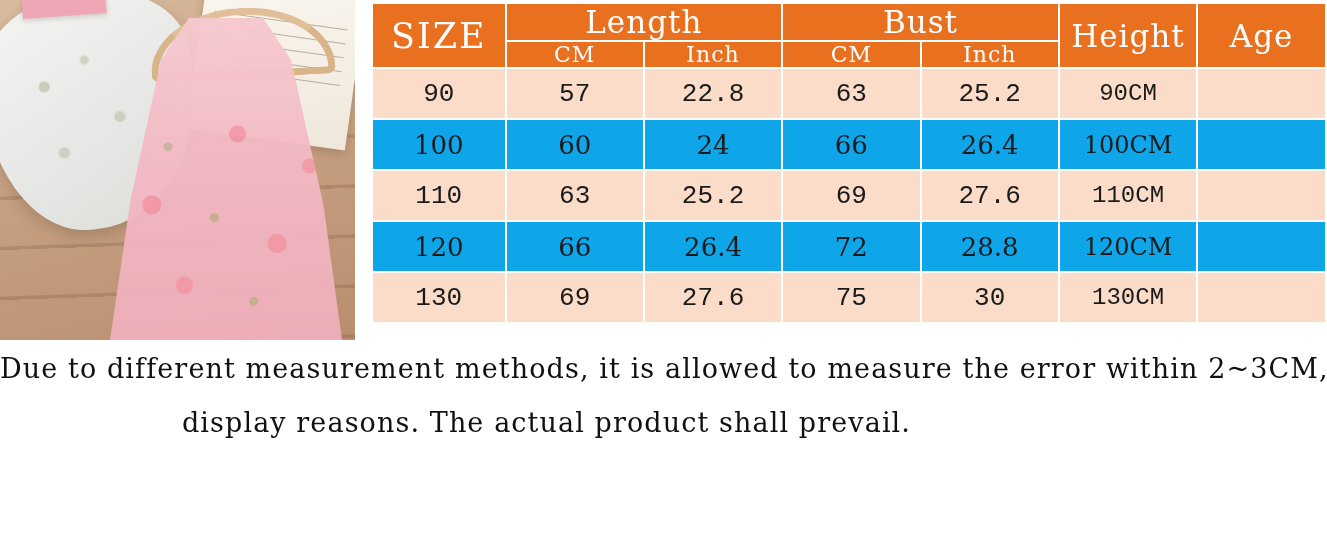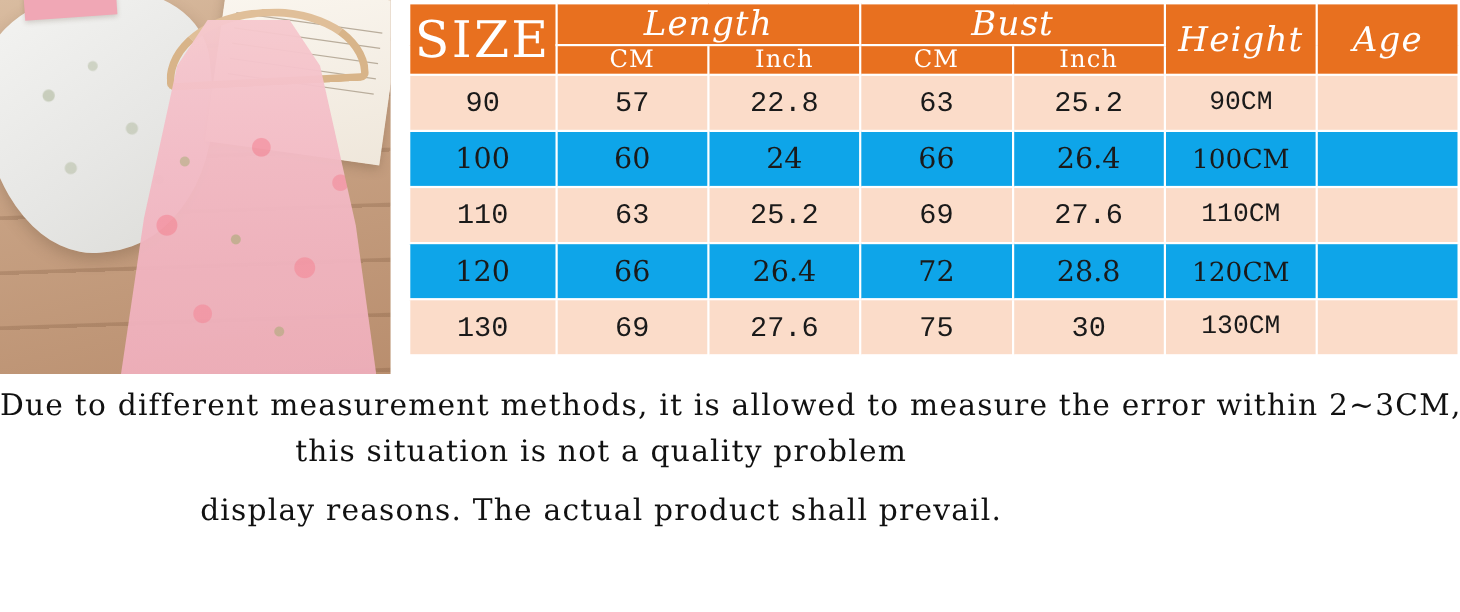--- a/index.html
+++ b/index.html
@@ -136,22 +136,22 @@
     border: 2px solid #ffffff;
     text-align: center;
     vertical-align: middle;
     font-weight: normal;
     padding: 0;
   }
   .hdr {
     background: #e8701f;
     color: #ffffff;
   }
-  .hdr-big { font-size: 46px; letter-spacing: 2px; }
-  .hdr-mid { font-size: 31px; letter-spacing: 1px; font-style: italic; }
+  .hdr-big { font-size: 35px; letter-spacing: 2px; }
+  .hdr-mid { font-size: 31px; letter-spacing: 1px; }
   .hdr-sub { font-size: 22px; letter-spacing: 1px; margin-top: 38px; }
   .row-a td { background: #fbdcc9; font-family: Liberation Mono, monospace; }
   .row-b td { background: #0ea5e9; }
   .cell { font-size: 26px; color: #1a1a1a; height: 43px; }
   .cell-h { font-size: 24px; }
 
   
   .notes {
     position: absolute;
     left: 0;
@@ -255,20 +255,19 @@
           <td class="cell cell-h">130CM</td>
           <td class="cell"></td>
         </tr>
       </tbody>
     </table>
   </div>
 
   <div class="notes">
     <div class="note-block">
       <div class="note-line">Due to different measurement methods, it is allowed to measure the error within 2~3CM,</div>
-      <div class="note-line">this situation is not a quality problem</div>
     </div>
     <div class="note-block">
       <div class="note-line">display reasons. The actual product shall prevail.</div>
     </div>
   </div>
 
 </div>
 
 </body></html>

